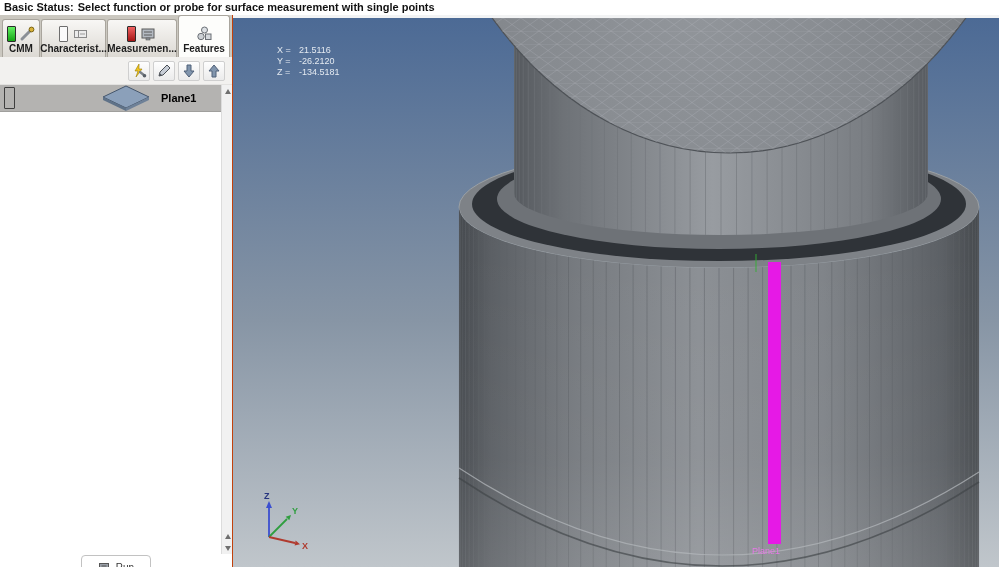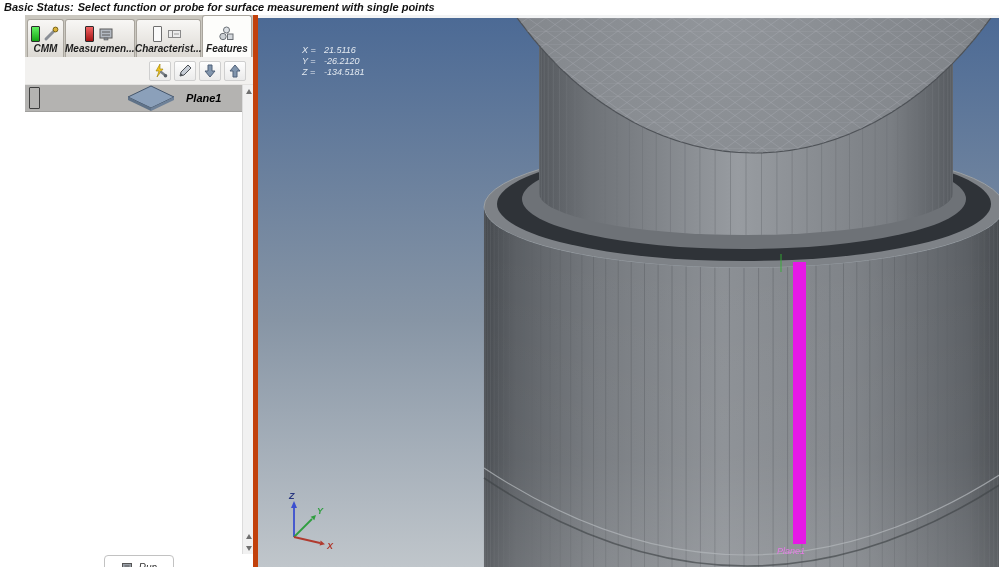--- a/index.html
+++ b/index.html
@@ -1,26 +1,26 @@
 <!DOCTYPE html>
 <html><head>
 <meta charset="utf-8">
 <style>
   * { margin:0; padding:0; box-sizing:border-box; }
   body { font-family:"Liberation Sans", sans-serif; background:#fff; }
-  .app { width:999px; height:567px; overflow:hidden; position:relative; background:#fff;font-style:italic; }
+  .app { width:999px; height:567px; overflow:hidden; position:relative; background:#fff; }
 
   
   .statusbar { height:15px; background:#ffffff; font-size:11px; font-weight:bold; color:#111;
                padding:1px 0 0 4px; white-space:nowrap; }
   .statusbar .msg { margin-left:4px; }
 
   
   .main { display:flex; height:552px; }
-  .sidebar { width:233px; border-right:5px solid #c2410c; display:flex; flex-direction:column; background:#fff;margin-left:25px; }
+  .sidebar { width:233px; border-right:1px solid #c2410c; display:flex; flex-direction:column; background:#fff; }
   .viewport { width:766px; position:relative; background:#f2f3f4; padding-top:3px; }
   .canvas3d { position:relative; width:766px; height:549px; }
   .canvas3d svg { display:block; }
 
   
   .tabbar { height:42px; background:#cbc8c0; display:flex; align-items:flex-end; padding-left:2px; }
   .tab { display:flex; flex-direction:column; align-items:center; justify-content:flex-end;
          border:1px solid #a9a59d; border-bottom:none; border-radius:3px 3px 0 0;
          background:linear-gradient(#f8f7f5,#dcd9d3); margin-right:1px; height:38px; padding:2px 2px 3px 2px; }
   .tab.selected { height:42px; background:#fdfdfb; }
@@ -84,43 +84,43 @@
           <div class="icons">
             <div class="led" data-led="green"></div>
             <svg width="17" height="17">
               <line x1="3" y1="14" x2="11" y2="6" stroke="#8a8f96" stroke-width="3" stroke-linecap="round"></line>
               <circle cx="12.5" cy="4.5" r="2.4" fill="#d9b23a" stroke="#7a6414"></circle>
             </svg>
           </div>
           <div class="lbl">CMM</div>
         </div>
 
+        <div class="tab tab-char">
+          <div class="icons">
+            <div class="led" data-led="outline"></div>
+            <svg width="18" height="17">
+              <rect x="3.5" y="5.5" width="12" height="7" fill="#ececec" stroke="#8a8a8a"></rect>
+              <line x1="7.5" y1="5.5" x2="7.5" y2="12.5" stroke="#8a8a8a"></line>
+              <line x1="9" y1="9" x2="14" y2="9" stroke="#9a9a9a"></line>
+            </svg>
+          </div>
+          <div class="lbl">Characterist...</div>
+        </div>
+
         <div class="tab tab-meas">
           <div class="icons">
             <div class="led" data-led="red"></div>
             <svg width="18" height="17">
               <rect x="3" y="4" width="12" height="9" fill="#b3b9c1" stroke="#5a5a5a"></rect>
               <line x1="5" y1="7" x2="13" y2="7" stroke="#5a5a5a"></line>
               <line x1="5" y1="10" x2="13" y2="10" stroke="#5a5a5a"></line>
               <rect x="7" y="13" width="4" height="2" fill="#8d939b" stroke="#5a5a5a" stroke-width=".6"></rect>
             </svg>
           </div>
           <div class="lbl">Measuremen...</div>
-        </div>
-
-        <div class="tab tab-char">
-          <div class="icons">
-            <div class="led" data-led="outline"></div>
-            <svg width="18" height="17">
-              <rect x="3.5" y="5.5" width="12" height="7" fill="#ececec" stroke="#8a8a8a"></rect>
-              <line x1="7.5" y1="5.5" x2="7.5" y2="12.5" stroke="#8a8a8a"></line>
-              <line x1="9" y1="9" x2="14" y2="9" stroke="#9a9a9a"></line>
-            </svg>
-          </div>
-          <div class="lbl">Characterist...</div>
         </div>
 
         <div class="tab tab-feat selected">
           <div class="icons">
             <svg width="19" height="18">
               <circle cx="9.5" cy="5" r="3" fill="#dde1e5" stroke="#6a6f75"></circle>
               <circle cx="6" cy="11.5" r="3.2" fill="#ccd0d4" stroke="#6a6f75"></circle>
               <rect x="10.5" y="9" width="5.5" height="5.5" fill="#d4d8dc" stroke="#6a6f75"></rect>
             </svg>
           </div>

